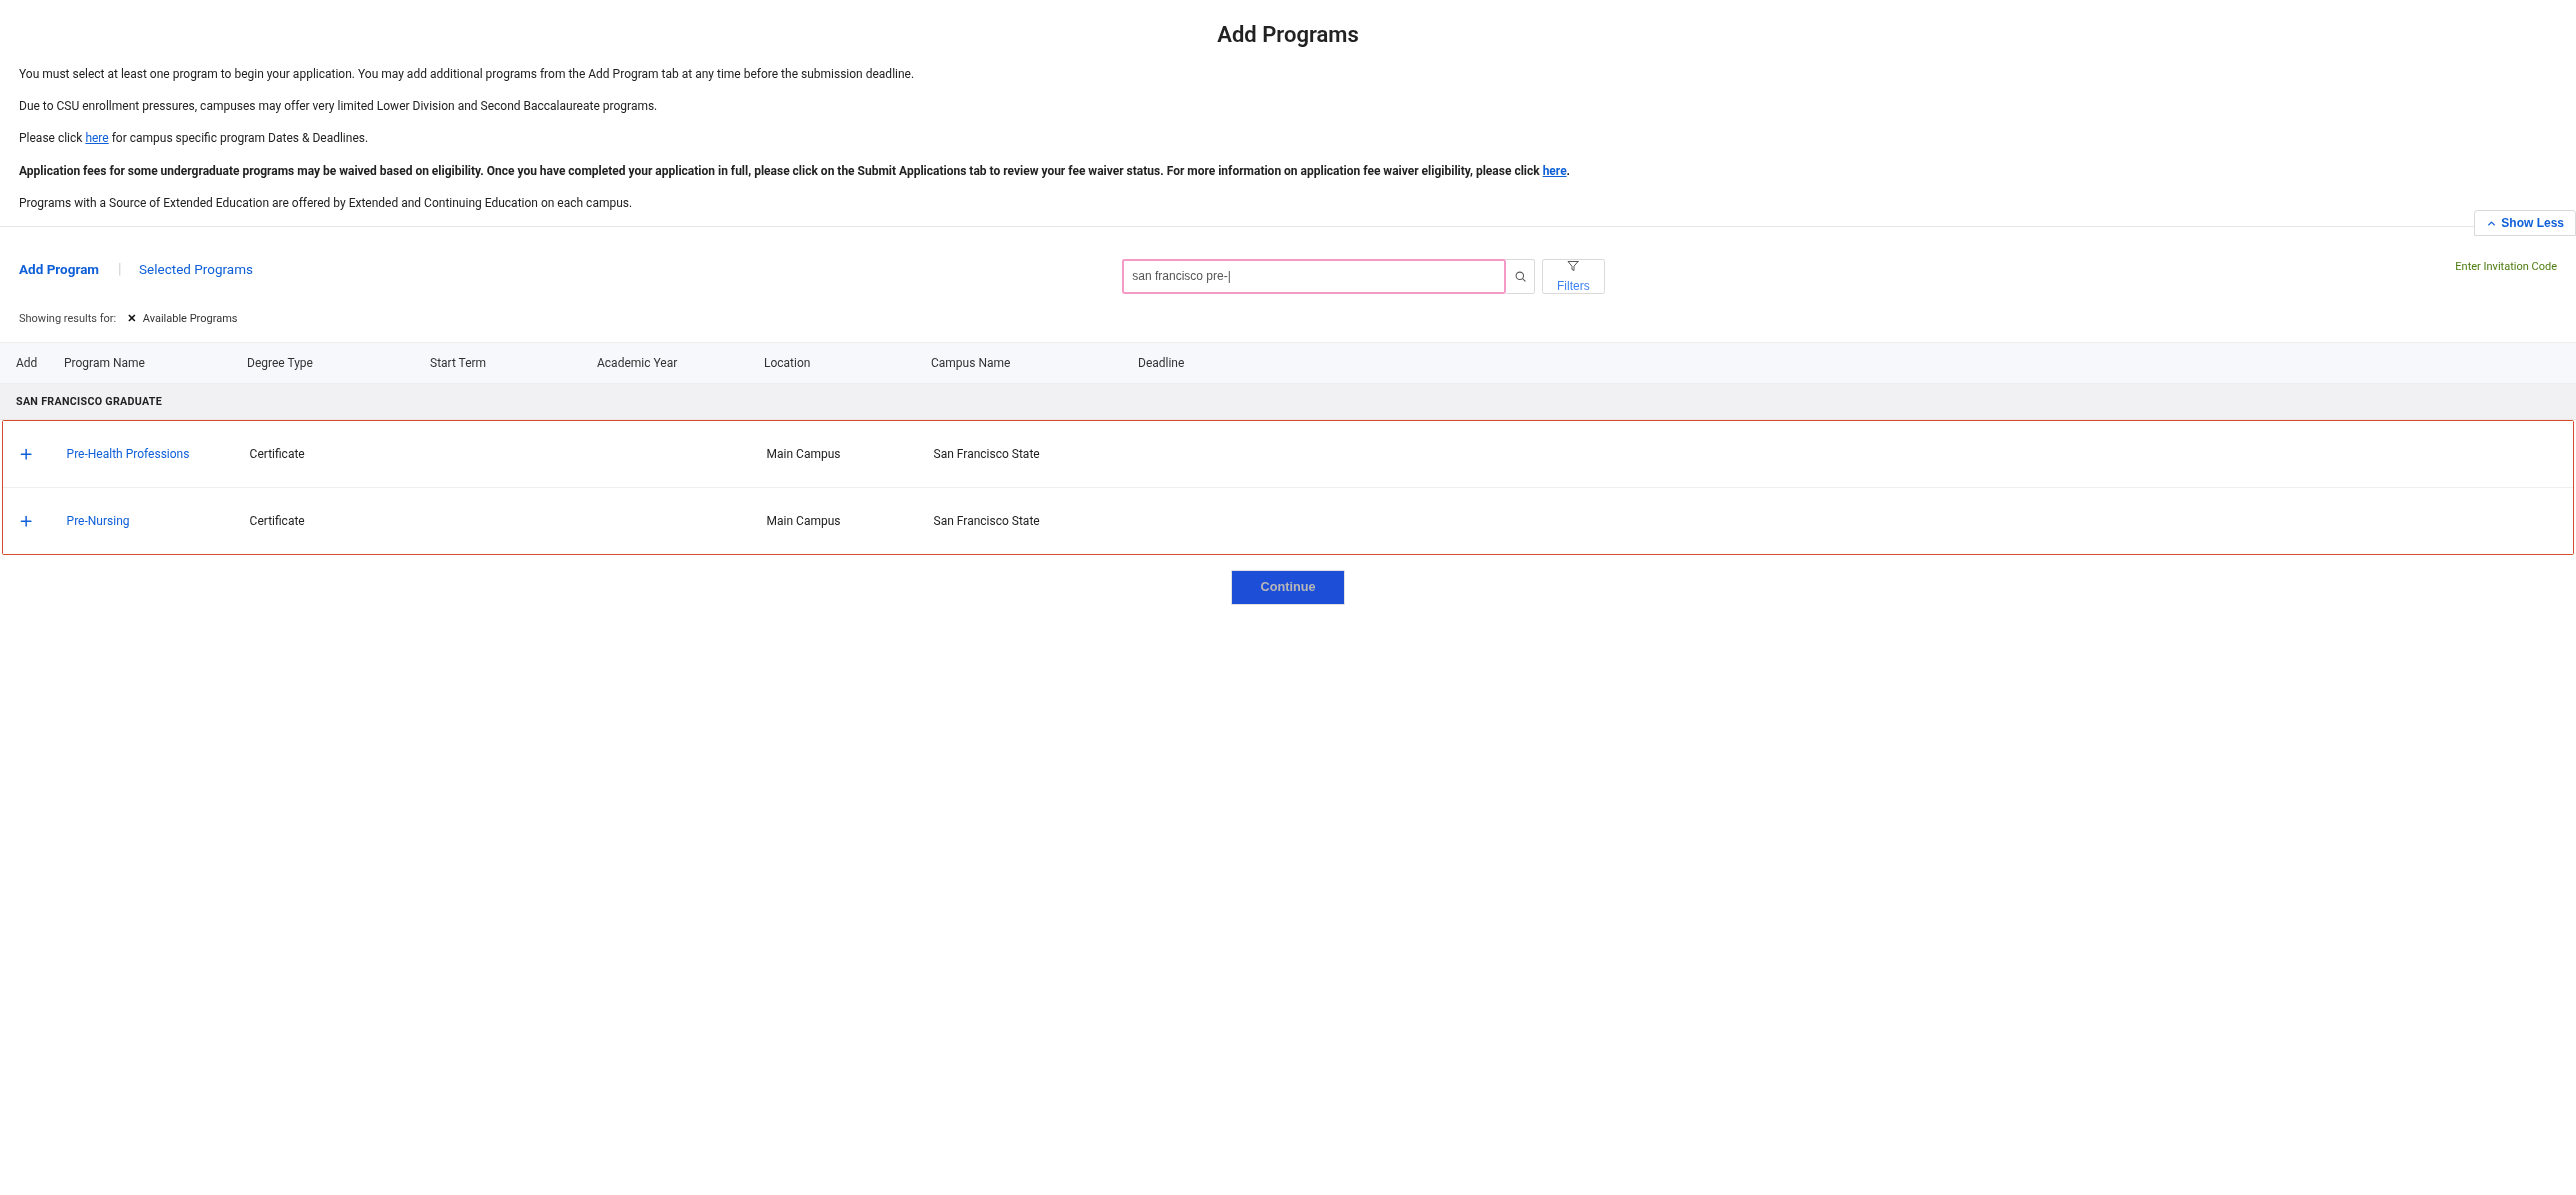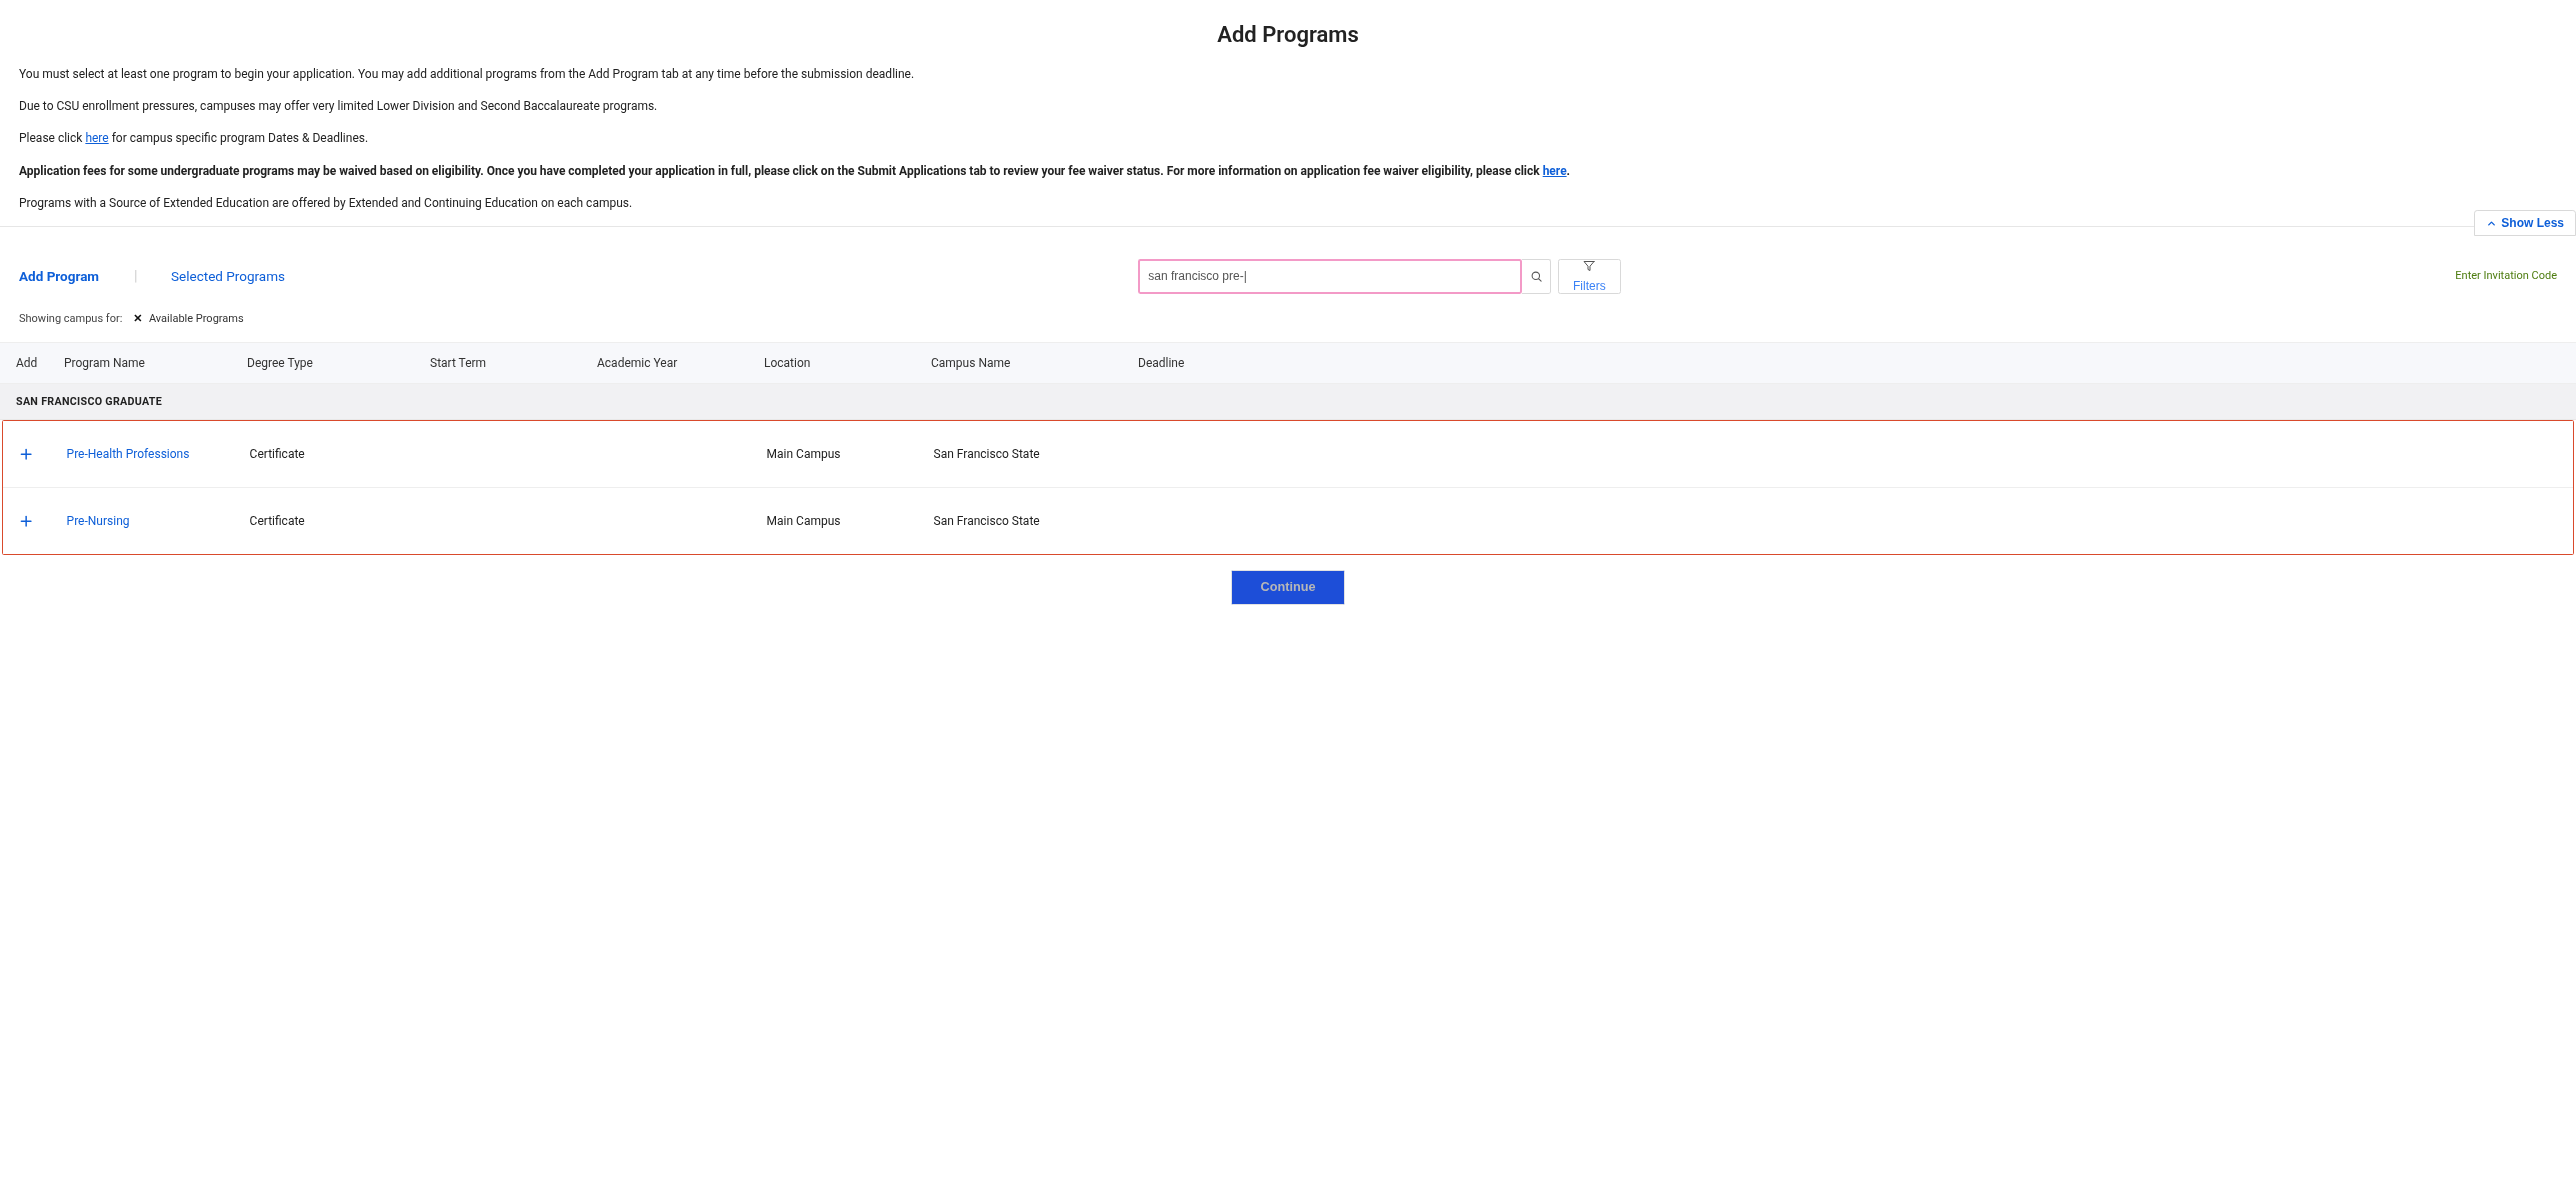--- a/index.html
+++ b/index.html
@@ -42,23 +42,22 @@
       font-size: 12px;
       padding: 4.8px 11px;
       border-radius: 3.2px 3.2px 0 0;
       cursor: pointer;
       display: flex;
       align-items: center;
       gap: 4.8px;
     }
     .tabs-row {
       display: flex;
-      align-items: center;
       padding: 0 19px;
-      gap: 16px;
+      gap: 0;
       margin-bottom: 17.5px;
     }
     .tab {
       font-size: 13.5px;
       color: #0e5fd8;
       cursor: pointer;
       padding: 0 19px 0 0;
     }
     .tab.active { font-weight: 700; }
     .tab-sep {
@@ -254,21 +253,21 @@
       <span>Filters</span>
     </button>
   </div>
 
   <div class="spacer"></div>
 
   <span class="invite-link">Enter Invitation Code</span>
 </div>
 
 <div class="results-bar">
-  <span>Showing campus for:</span>
+  <span>Showing results for:</span>
   <span class="chip">
     <span class="x">✕</span>
     <span>Available Programs</span>
   </span>
 </div>
 
 <div class="table-header">
   <div>Add</div>
   <div>Program Name</div>
   <div>Degree Type</div>

